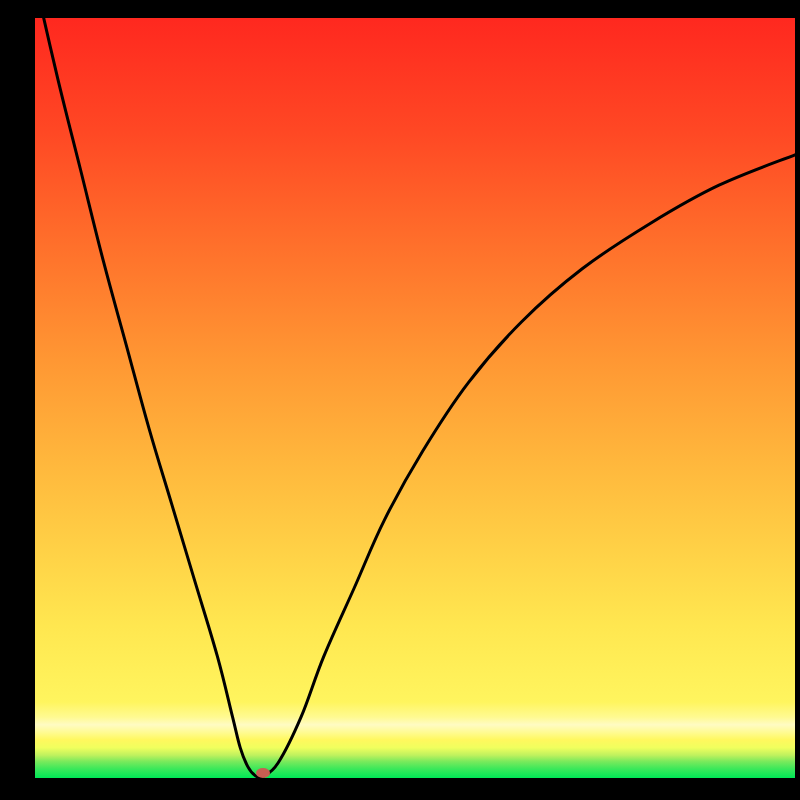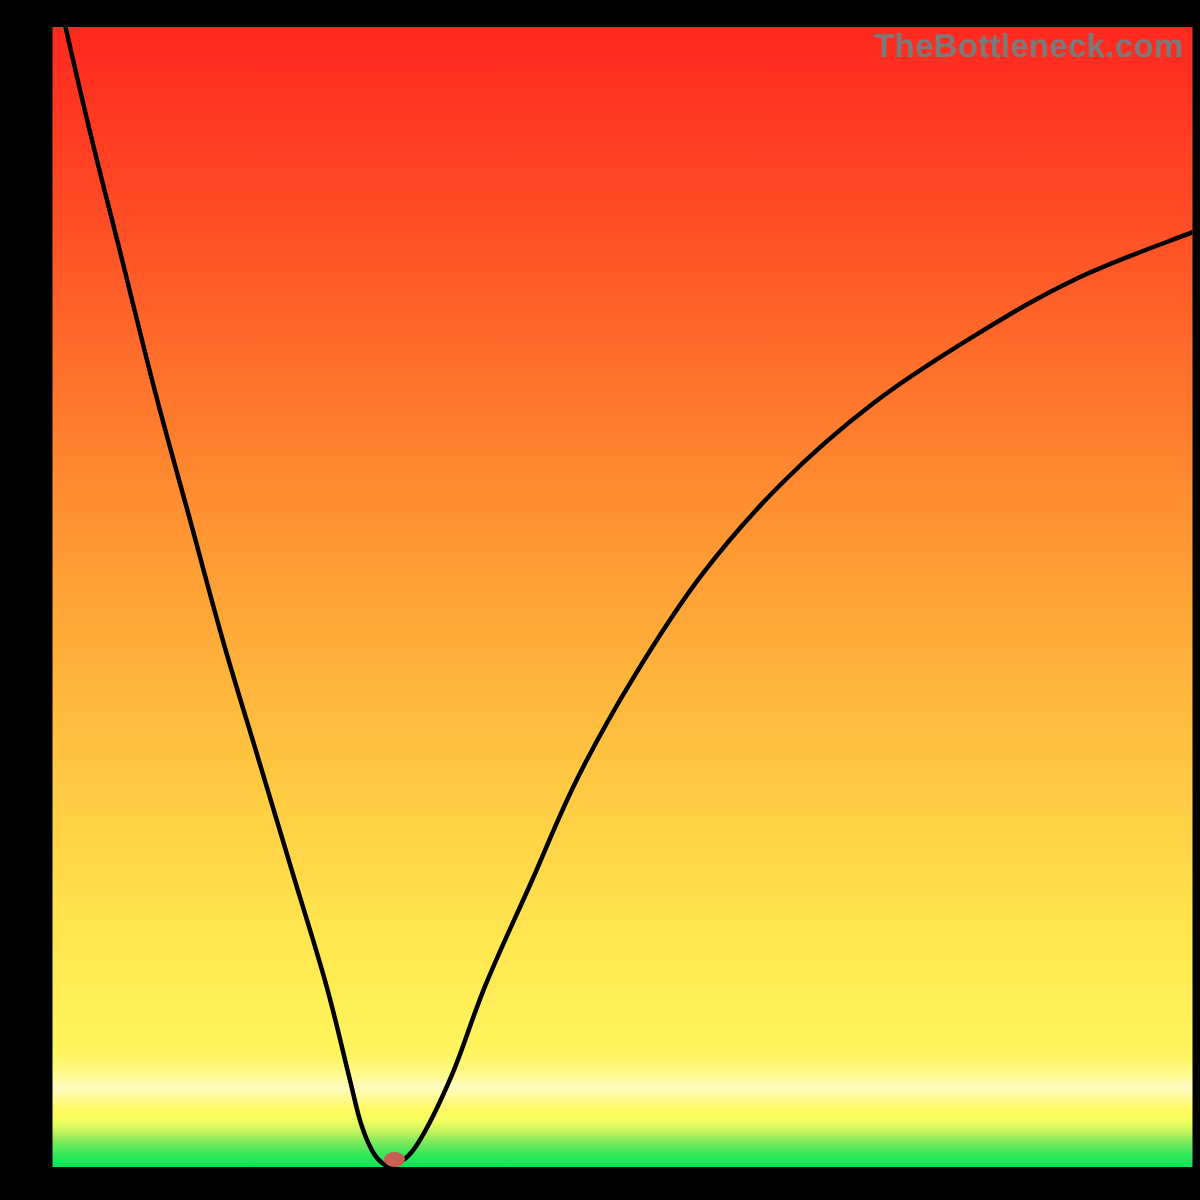--- a/index.html
+++ b/index.html
@@ -68,19 +68,18 @@
     border-radius: 50%;
     background: #c95e52;
     transform: translate(-50%, -50%);
   }
 </style>
 </head>
 <body>
 
 <div class="frame">
   <div class="plot-area">
-    <div class="watermark">TheBottleneck.com</div>
     <svg class="curve" viewBox="0 0 760 760" preserveAspectRatio="none">
       <path id="curve-path" fill="none" stroke="#000000" stroke-width="3" stroke-linejoin="round" stroke-linecap="round" d="M 0 -38 C 4.104 -20.216000000000008, 14.592 26.59999999999996, 22.8 60.799999999999955 C 31.008000000000003 94.99999999999994, 37.392 119.168, 45.6 152 C 53.808 184.832, 60.19199999999999 211.73599999999993, 68.39999999999999 243.19999999999993 C 76.60799999999999 274.66399999999993, 82.992 296.704, 91.2 326.8 C 99.408 356.896, 105.792 381.67199999999997, 114 410.4 C 122.208 439.128, 128.59199999999998 459.04, 136.79999999999998 486.40000000000003 C 145.00799999999998 513.76, 151.392 535.04, 159.6 562.4 C 167.808 589.76, 175.56 613.776, 182.4 638.4 C 189.24 663.024, 193.49599999999998 682.784, 197.6 699.2 C 201.704 715.6160000000001, 202.46400000000003 720.7080000000001, 205.20000000000002 729.6 C 207.936 738.492, 210.06400000000002 743.5384, 212.8 748.6 C 215.536 753.6616, 217.664 755.9416, 220.39999999999998 757.72 C 223.13599999999997 759.4984000000001, 223.896 760.8056, 228 758.48 C 232.104 756.1544, 236.36 755.4703999999999, 243.20000000000002 744.8 C 250.04000000000002 734.1296, 257.79200000000003 718.3520000000001, 266 699.2 C 274.20799999999997 680.048, 279.224 661.656, 288.8 638.4 C 298.37600000000003 615.144, 308.256 594.624, 319.2 570 C 330.144 545.376, 337.288 526.2239999999999, 349.6 501.59999999999997 C 361.91200000000003 476.97599999999994, 372.552 457.82399999999996, 387.6 433.2 C 402.648 408.576, 415.416 388.056, 433.2 364.8 C 450.984 341.54400000000004, 465.88000000000005 324.52, 486.40000000000003 304 C 506.92 283.48, 523.944 268.58399999999995, 547.1999999999999 250.79999999999995 C 570.4559999999999 233.01599999999996, 590.976 220.24800000000005, 615.6 205.20000000000005 C 640.224 190.15200000000004, 658.008 179.51199999999992, 684 167.19999999999993 C 709.992 154.88799999999995, 746.32 142.27200000000005, 760 136.80000000000007"></path>
     </svg>
     <div id="marker-dot" class="dot" style="left: 228px; top: 755.44px; background: rgb(201, 94, 82);"></div>
   </div>
 </div>
 
 </body></html>

